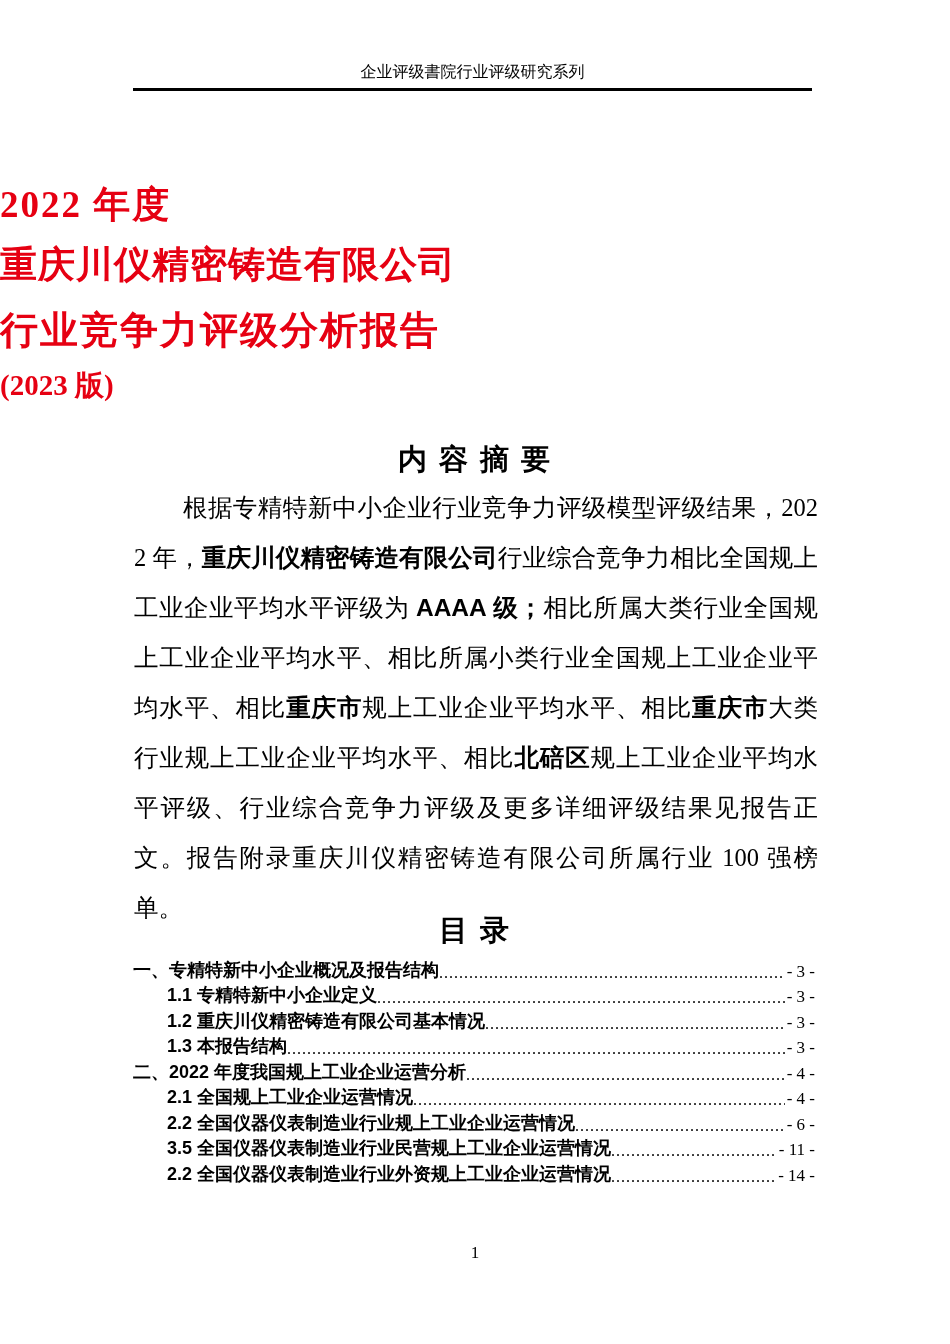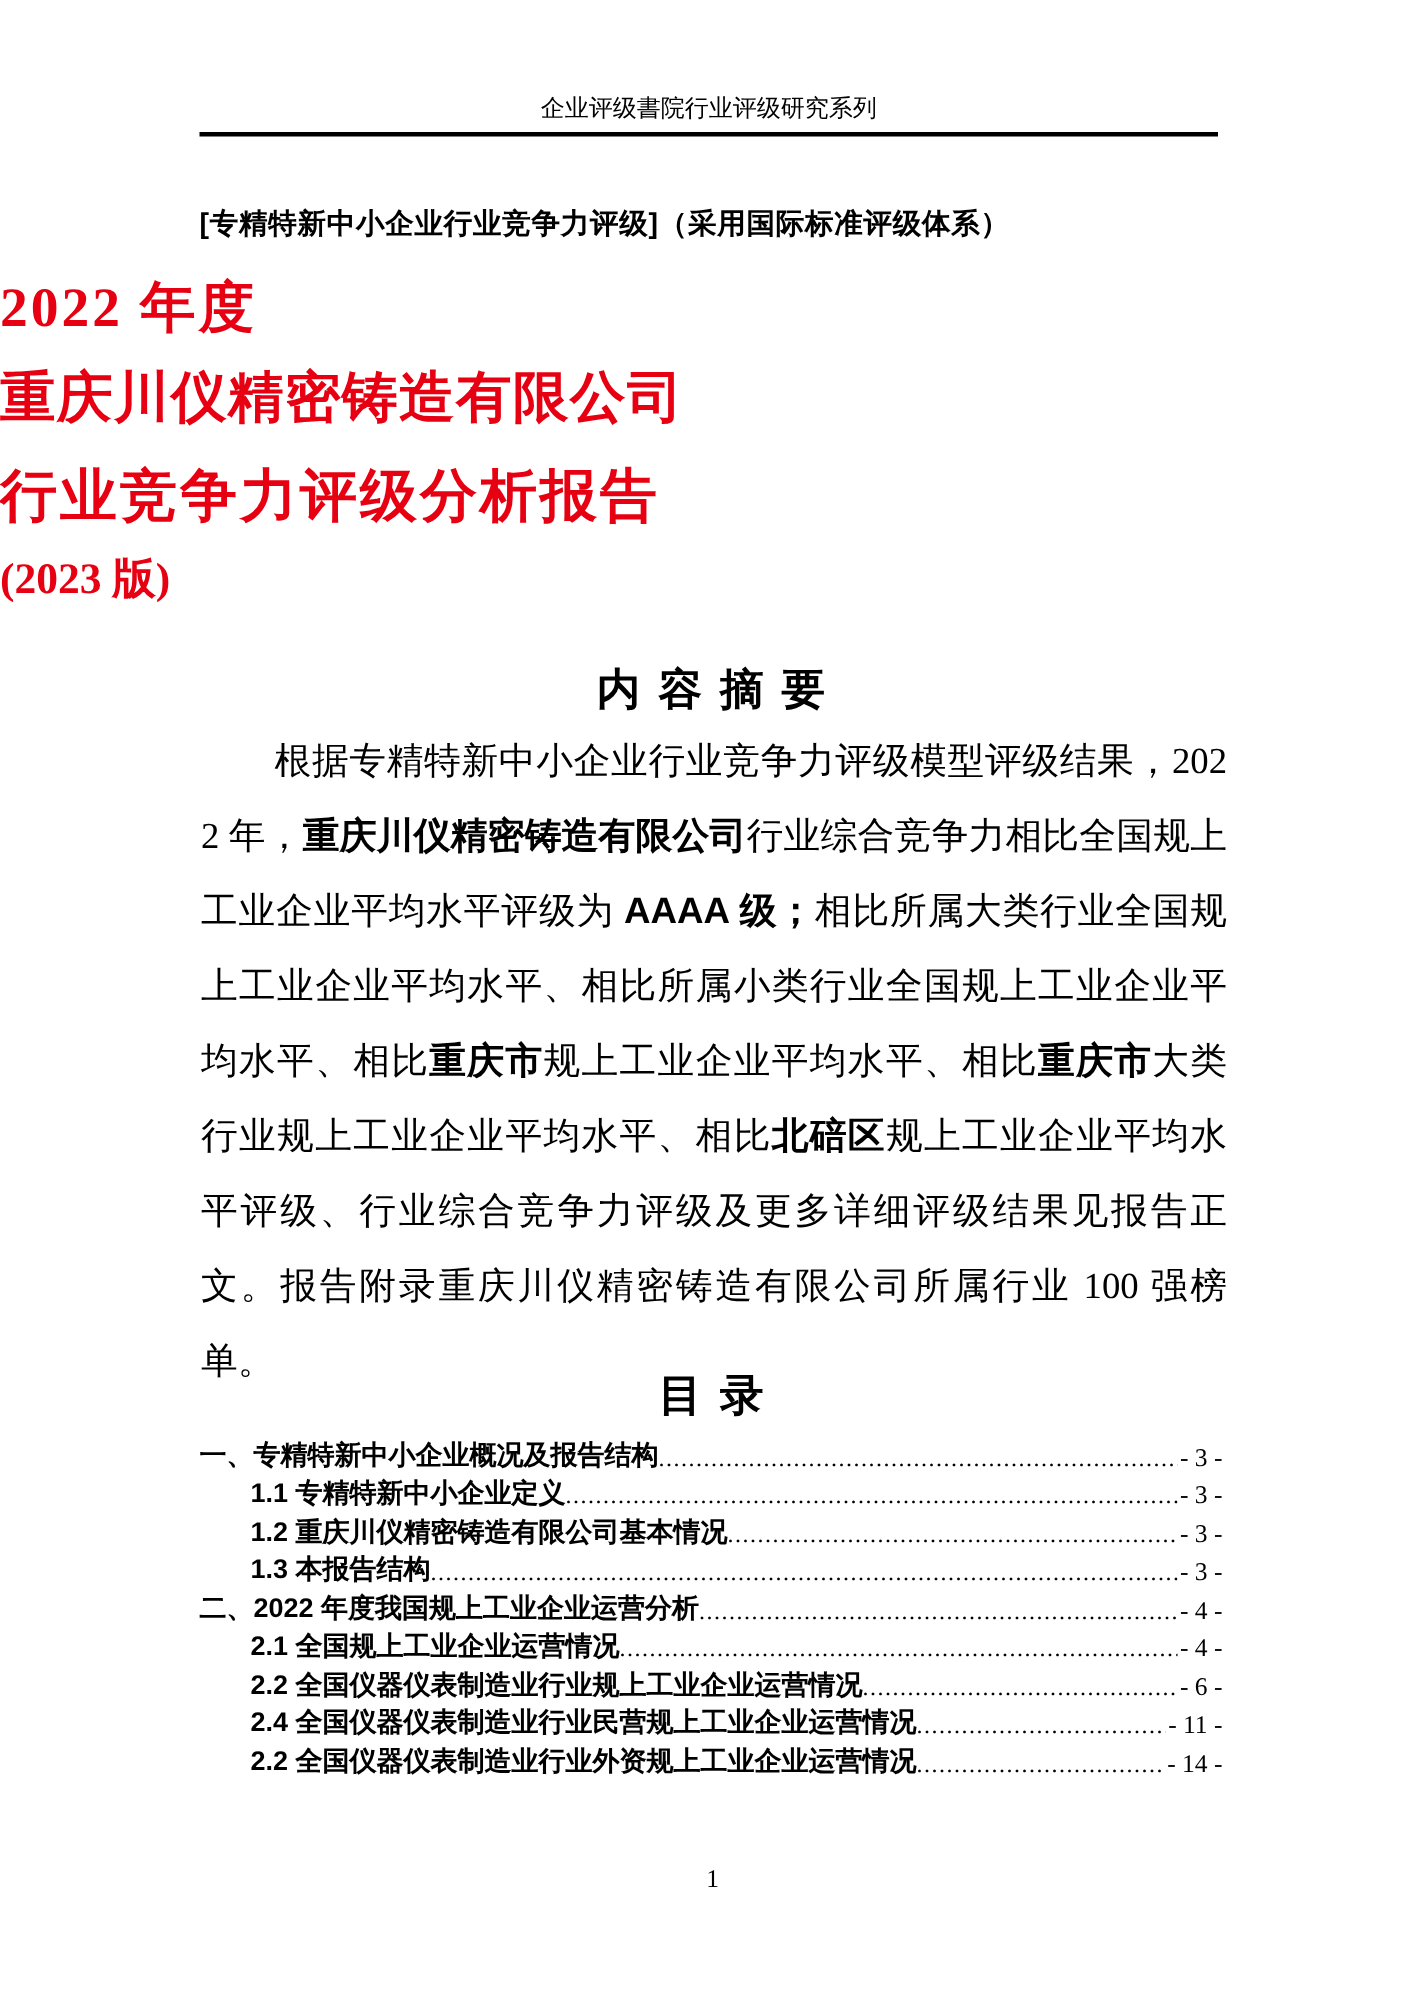--- a/index.html
+++ b/index.html
@@ -66,21 +66,20 @@
 </head>
 <body>
 
 <div class="page">
 
   <div class="hdr">
     <span>企业评级書院</span>
     <span>行业评级研究系列</span>
   </div>
 
-  <div class="series">[专精特新中小企业行业竞争力评级]（采用国际标准评级体系）</div>
 
   <div class="t t-year">2022 年度</div>
   <div class="t t-company">重庆川仪精密铸造有限公司</div>
   <div class="t t-report">行业竞争力评级分析报告</div>
   <div class="t t-edition">(2023 版)</div>
 
   <div class="sec-h sum-h">内 容 摘 要</div>
 
   <p class="sum-p" id="summary-paragraph"><span>根据专精特新中小企业行业竞争力评级模型评级结果，2022 年，</span><span class="rb">重庆川仪精密铸造有限公司</span><span>行业综合竞争力相比全国规上工业企业平均水平评级为 </span><span class="rb">AAAA 级；</span><span>相比所属大类行业全国规上工业企业平均水平、相比所属小类行业全国规上工业企业平均水平、相比</span><span class="rb">重庆市</span><span>规上工业企业平均水平、相比</span><span class="rb">重庆市</span><span>大类行业规上工业企业平均水平、相比</span><span class="rb">北碚区</span><span>规上工业企业平均水平评级、行业综合竞争力评级及更多详细评级结果见报告正文。报告附录重庆川仪精密铸造有限公司所属行业 100 强榜单。</span></p>
 
@@ -116,21 +115,21 @@
         <span class="lbl">2.1 全国规上工业企业运营情况</span>
         <span class="dots"></span>
         <span class="pg">- 4 -</span>
       </li>
       <li class="lvl2">
         <span class="lbl">2.2 全国仪器仪表制造业行业规上工业企业运营情况</span>
         <span class="dots"></span>
         <span class="pg">- 6 -</span>
       </li>
       <li class="lvl2">
-        <span class="lbl">2.4 全国仪器仪表制造业行业民营规上工业企业运营情况</span>
+        <span class="lbl">3.5 全国仪器仪表制造业行业民营规上工业企业运营情况</span>
         <span class="dots"></span>
         <span class="pg">- 11 -</span>
       </li>
       <li class="lvl2">
         <span class="lbl">2.2 全国仪器仪表制造业行业外资规上工业企业运营情况</span>
         <span class="dots"></span>
         <span class="pg">- 14 -</span>
       </li>
     </ul>
 

